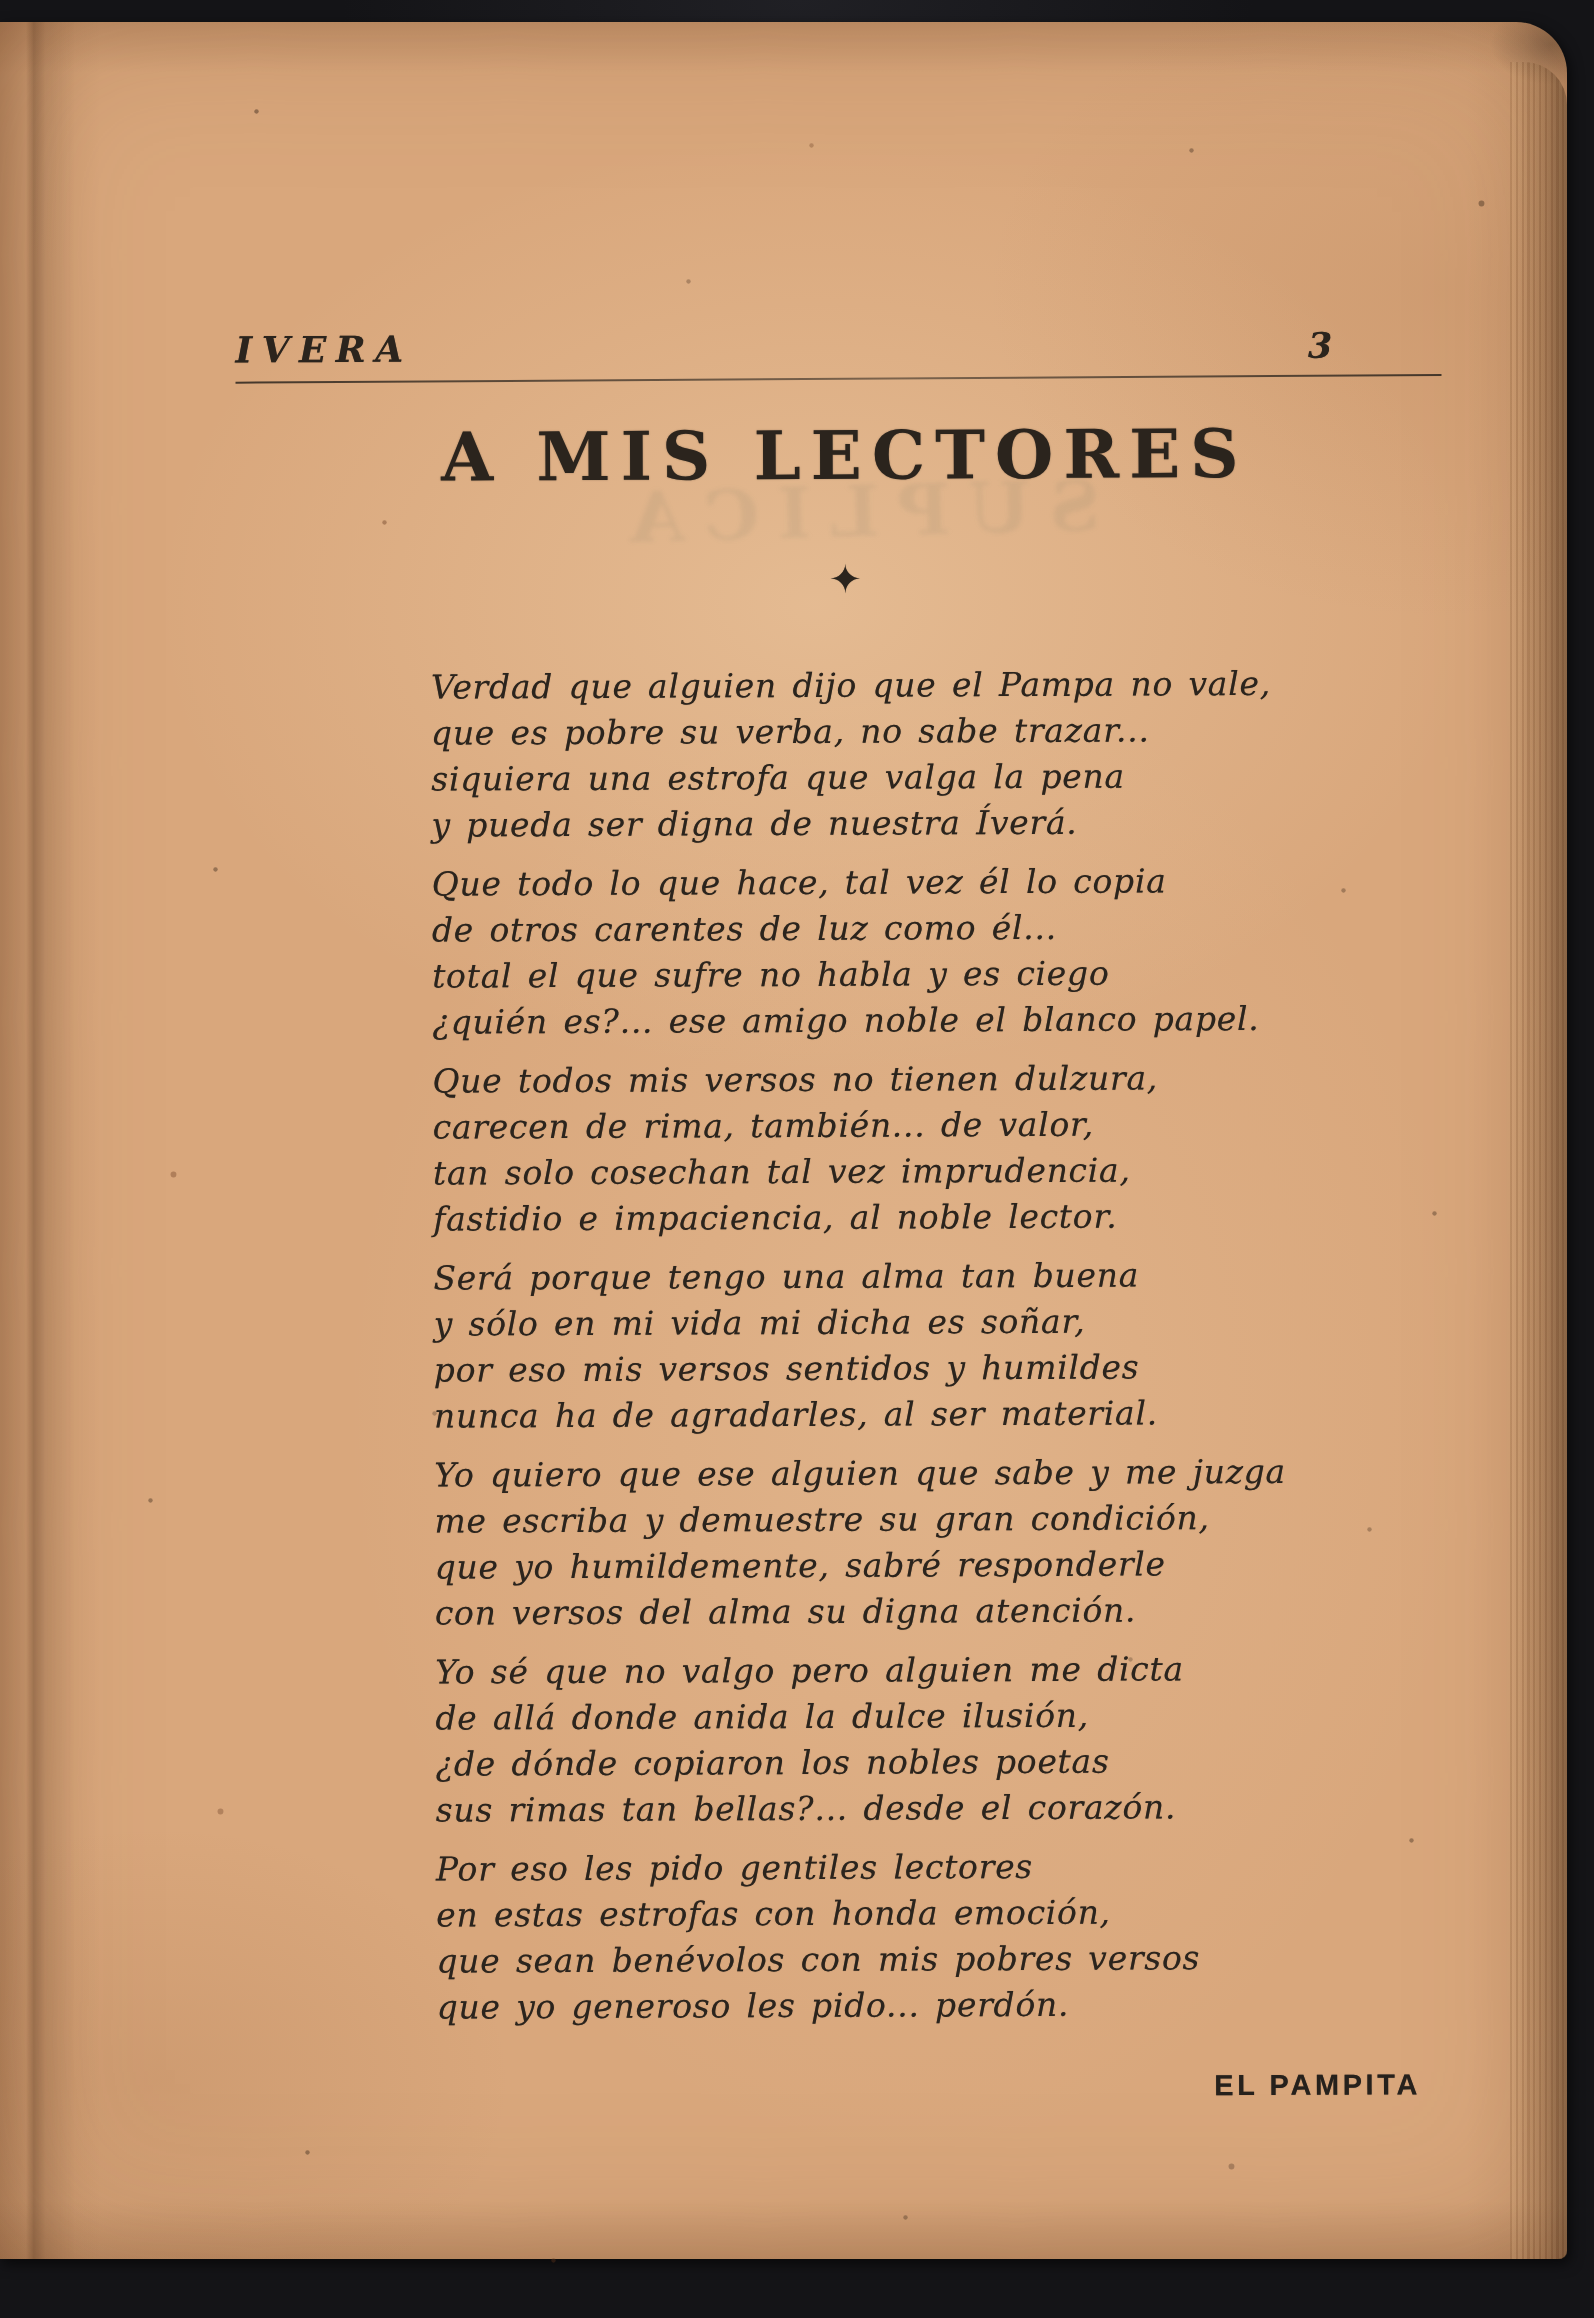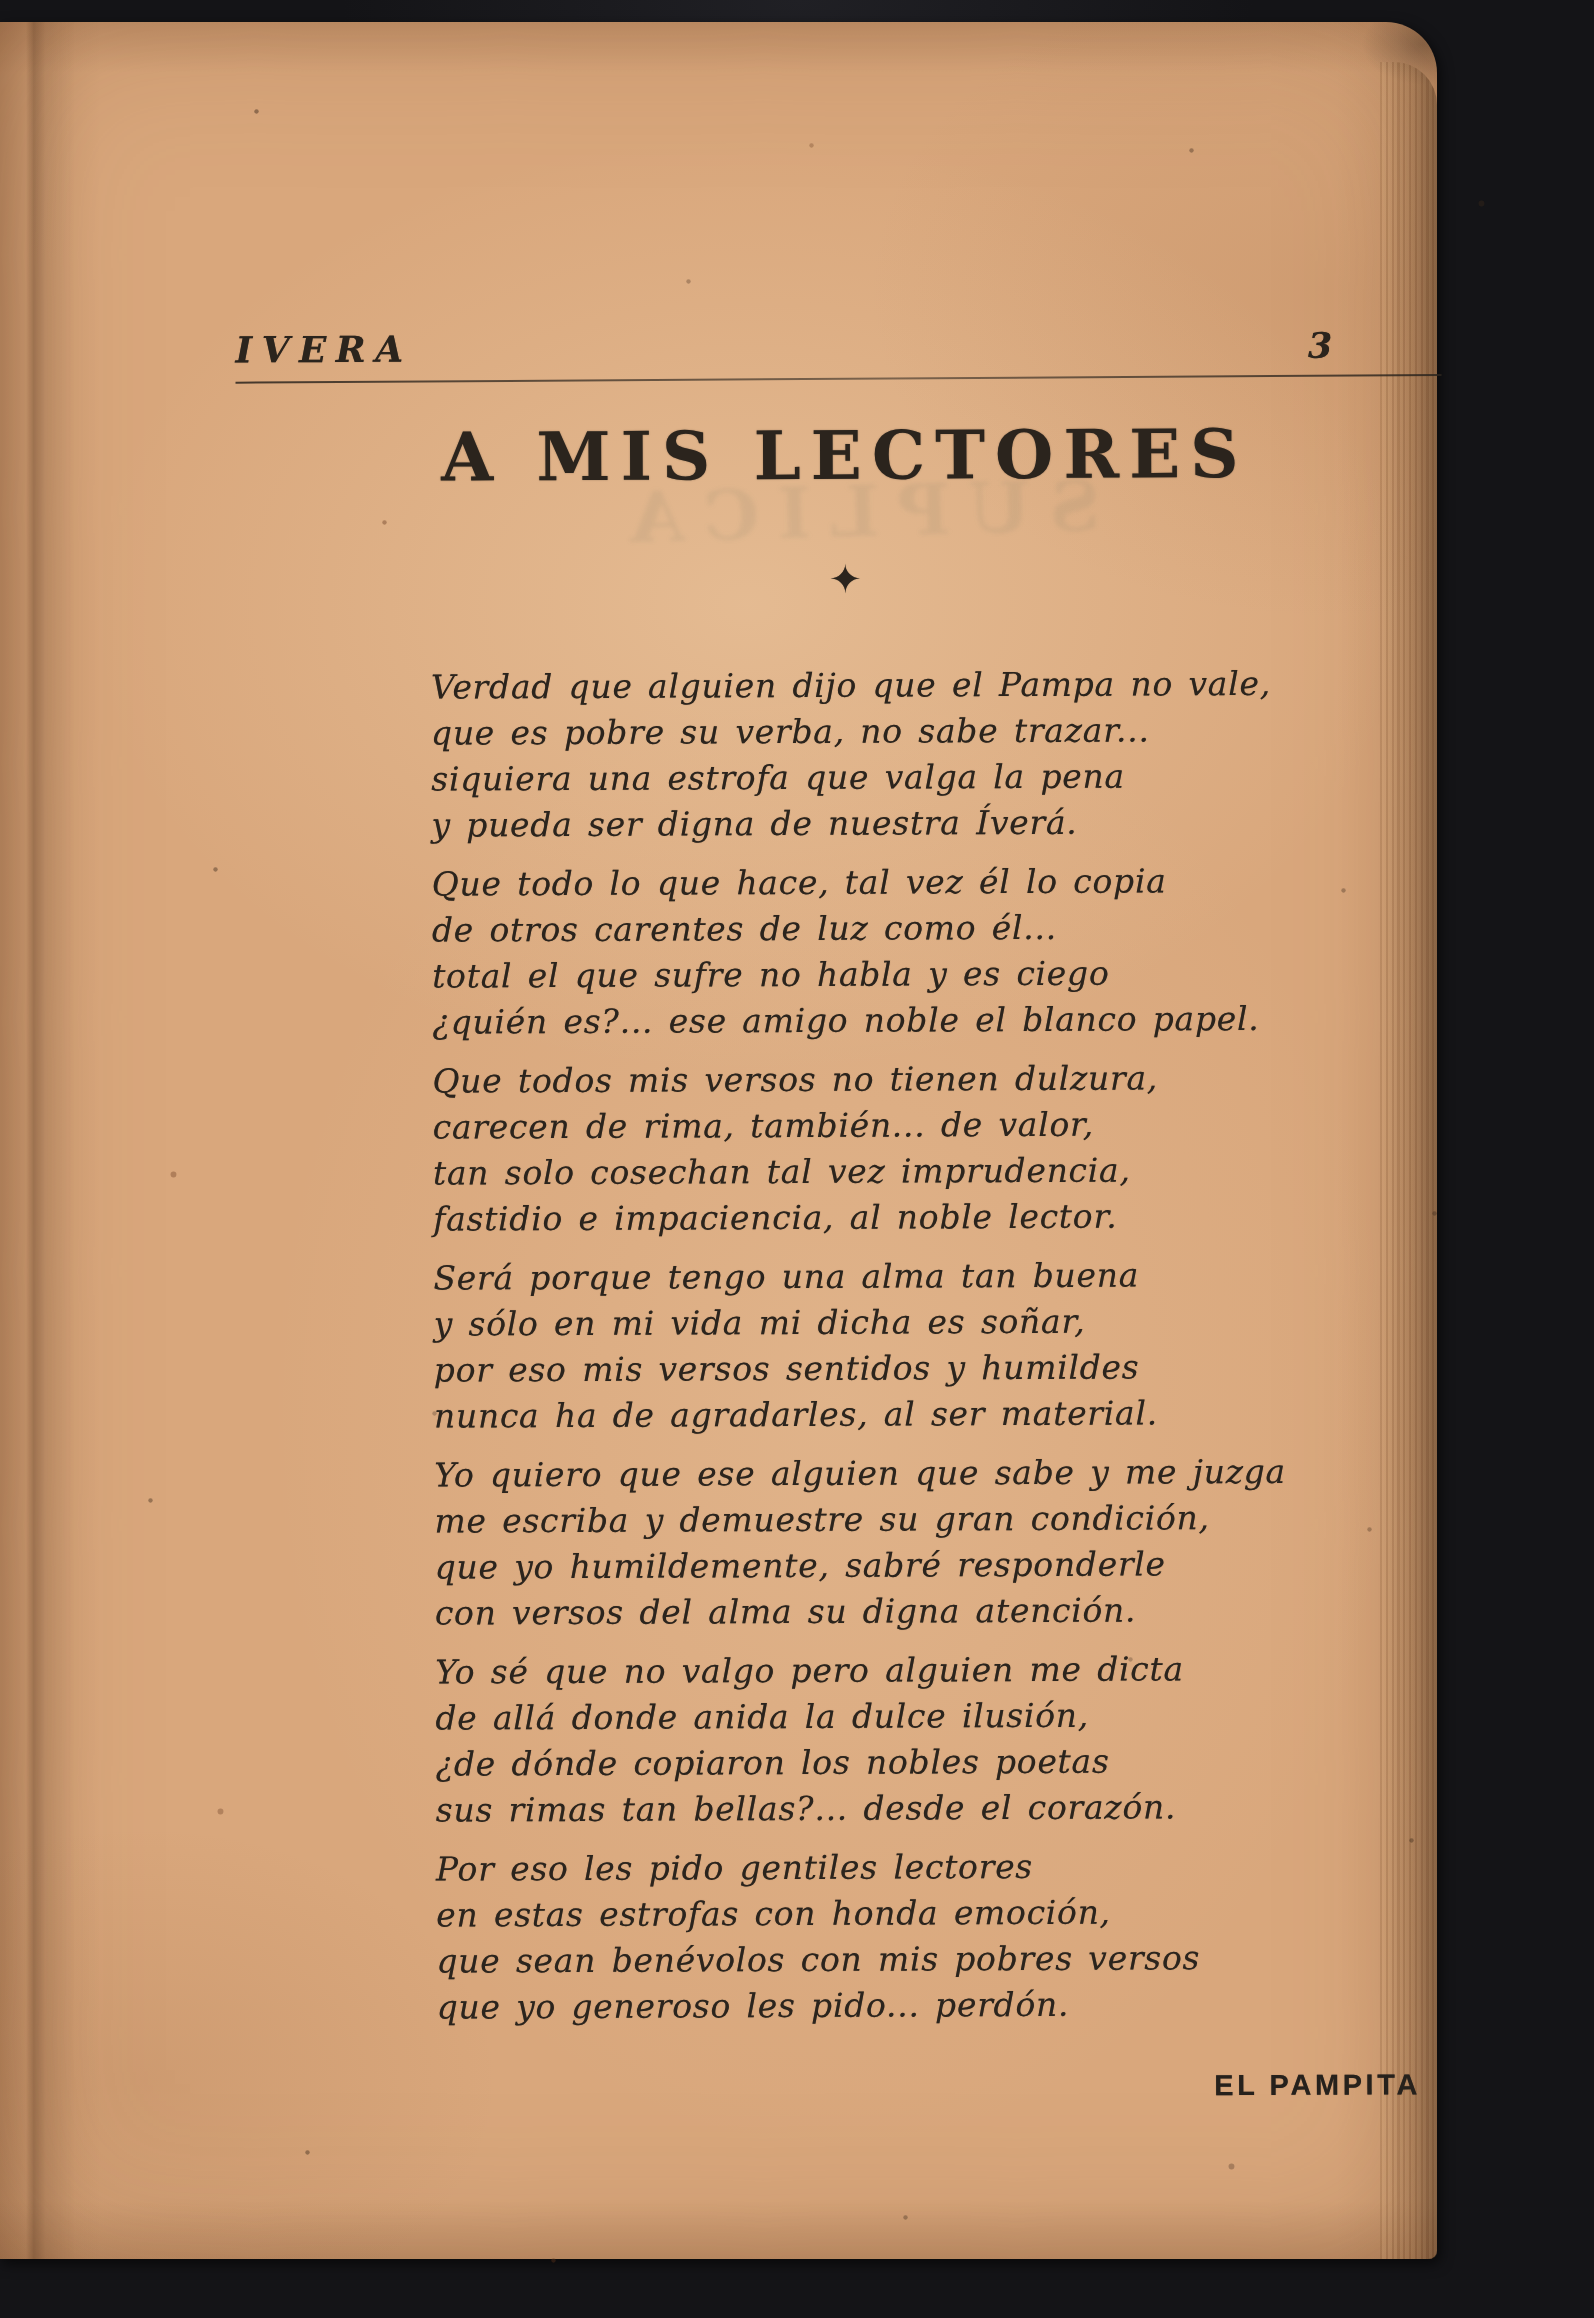--- a/index.html
+++ b/index.html
@@ -9,21 +9,21 @@
     background:
       radial-gradient(652px 362px at 50% 0%, rgba(40,40,46,.6), transparent 70%),
       #141417;
     overflow:hidden;
     font-family:"DejaVu Serif", serif;
   }
   
   #paper{
     position:absolute;
     left:0; top:22px;
-    width:1437px; height:2237px;
+    width:1567px; height:2237px;
     border-radius:0 51px 8.7px 0;
     background-color:#d9a77c;
     background-image:
       radial-gradient(87px 58px at 99% 1%, rgba(25,22,20,.30), transparent 70%),
       radial-gradient(1014px 725px at 52% 26%, rgba(252,228,192,.32), transparent 65%),
       radial-gradient(869px 1159px at 58% 62%, rgba(248,221,186,.22), transparent 65%),
       radial-gradient(507px 362px at 10% 92%, rgba(150,95,55,.16), transparent 70%),
       radial-gradient(652px 471px at 92% 12%, rgba(150,95,55,.14), transparent 70%),
       linear-gradient(90deg, rgba(105,62,33,.32) 0px, rgba(105,62,33,.12) 33px, rgba(105,62,33,0) 101px),
       linear-gradient(270deg, rgba(105,62,33,.25) 0px, rgba(105,62,33,.08) 40px, rgba(105,62,33,0) 101px),

